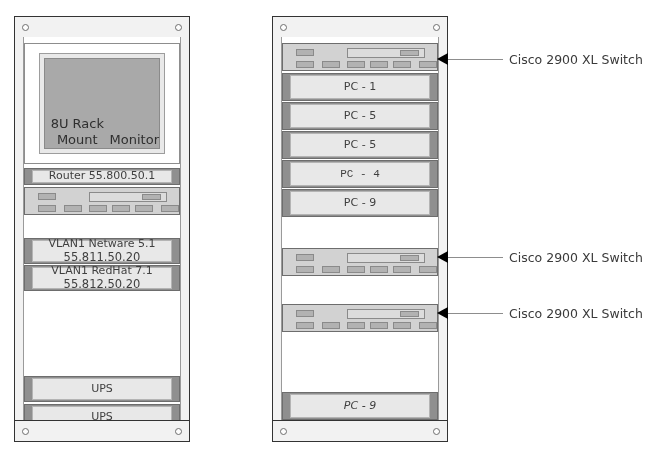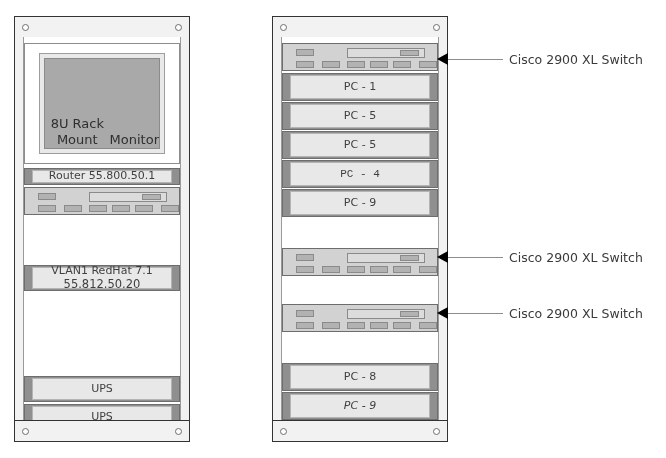--- a/index.html
+++ b/index.html
@@ -215,20 +215,26 @@
           <span class="port" style="left:52px; top:1px; width:19px; height:6px;"></span>
         </span>
         <span class="port" style="left:13px; top:17px; width:18px; height:7px;"></span>
         <span class="port" style="left:39px; top:17px; width:18px; height:7px;"></span>
         <span class="port" style="left:64px; top:17px; width:18px; height:7px;"></span>
         <span class="port" style="left:87px; top:17px; width:18px; height:7px;"></span>
         <span class="port" style="left:110px; top:17px; width:18px; height:7px;"></span>
         <span class="port" style="left:136px; top:17px; width:18px; height:7px;"></span>
       </div>
 
+      <div class="unit" style="top:201px; height:26px;">
+        <div class="face">
+          <span class="label">VLAN1 Netware 5.1</span>
+          <span class="sub">55.811.50.20</span>
+        </div>
+      </div>
 
       <div class="unit" style="top:228px; height:26px;">
         <div class="face">
           <span class="label">VLAN1 RedHat 7.1</span>
           <span class="sub">55.812.50.20</span>
         </div>
       </div>
 
       <div class="unit" style="top:339px; height:26px;">
         <div class="face">
@@ -319,25 +325,20 @@
           <span class="port" style="left:52px; top:1px; width:19px; height:6px;"></span>
         </span>
         <span class="port" style="left:13px; top:17px; width:18px; height:7px;"></span>
         <span class="port" style="left:39px; top:17px; width:18px; height:7px;"></span>
         <span class="port" style="left:64px; top:17px; width:18px; height:7px;"></span>
         <span class="port" style="left:87px; top:17px; width:18px; height:7px;"></span>
         <span class="port" style="left:110px; top:17px; width:18px; height:7px;"></span>
         <span class="port" style="left:136px; top:17px; width:18px; height:7px;"></span>
       </div>
 
-      <div class="unit" style="top:326px; height:28px;">
-        <div class="face">
-          <span class="label">PC - 8</span>
-        </div>
-      </div>
       <div class="unit" style="top:355px; height:28px;font-style:italic;">
         <div class="face">
           <span class="label">PC - 9</span>
         </div>
       </div>
 
     </div>
   </div>
 
   <div class="rack-rail bottom">

